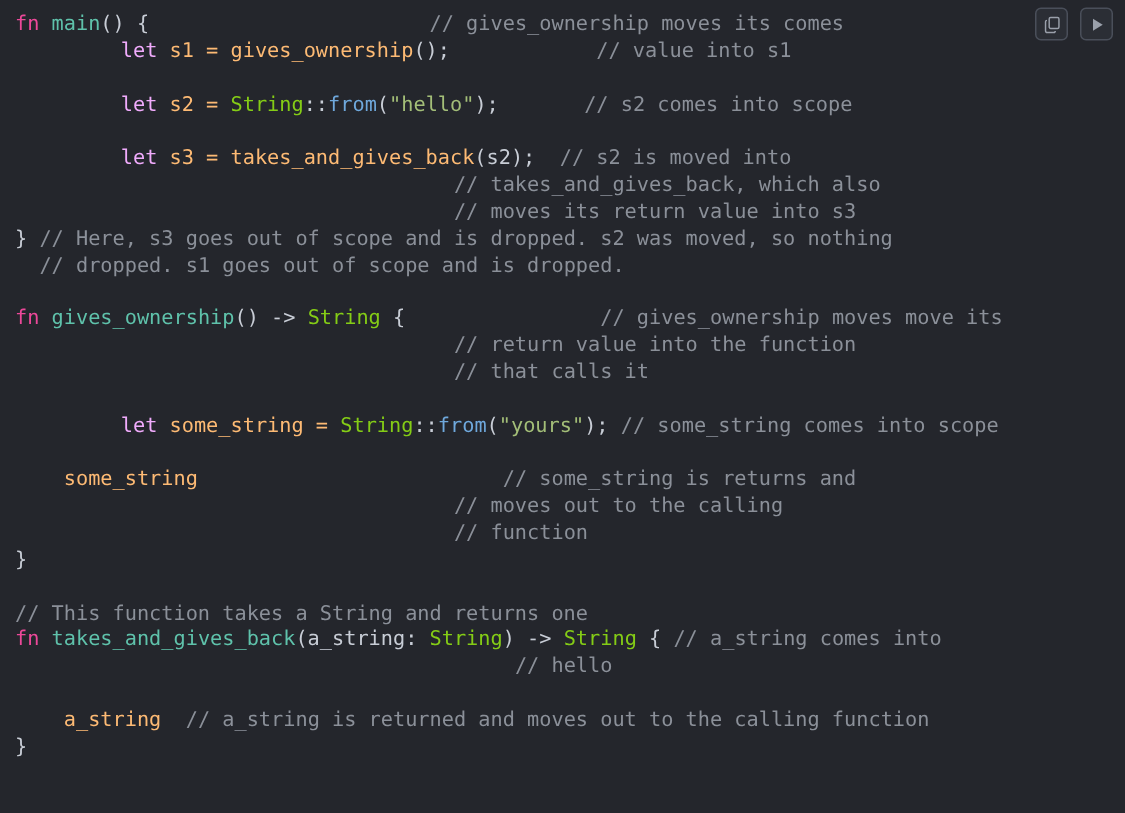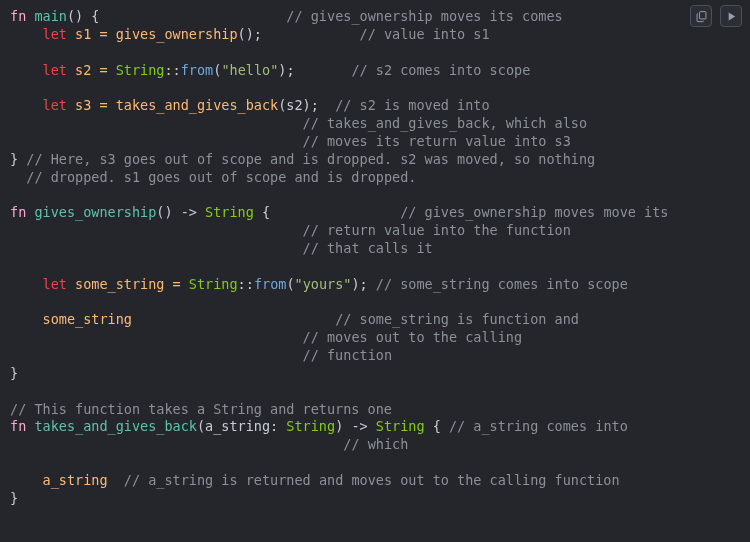--- a/index.html
+++ b/index.html
@@ -51,22 +51,22 @@
     font-family: "DejaVu Sans Mono", "Liberation Mono", monospace;
     font-size: 13.5px;
     line-height: 17.85px;
     color: #c8cdd6;
     white-space: pre;
     letter-spacing: 0px;
     tab-size: 4;
   }
 
   
-  .t-kw   { color: #ef4444; }  
-  .t-fnkw { color: #f9a8d4; }  
+  .t-kw   { color: #f0abfc; margin-left: 38px; }  
+  .t-fnkw { color: #ec4899; }  
   .t-fnname { color: #5fc2ab; } 
   .t-call { color: #fdba74; }  
   .t-type { color: #84cc16; }  
   .t-mac  { color: #6fa8dc; }  
   .t-str  { color: #a3be78; }  
   .t-cmt  { color: #8b9099; }  
   .t-pun  { color: #c8cdd6; }  
 </style>
 </head>
 <body>
@@ -101,25 +101,25 @@
 <span><span class="t-pun">                                    </span><span class="t-cmt">// moves its return value into s3</span></span>
 <span><span class="t-pun">} </span><span class="t-cmt">// Here, s3 goes out of scope and is dropped. s2 was moved, so nothing</span></span>
 <span><span class="t-pun">  </span><span class="t-cmt">// dropped. s1 goes out of scope and is dropped.</span></span>
 <span></span>
 <span><span class="t-fnkw">fn </span><span class="t-fnname">gives_ownership</span><span class="t-pun">() -&gt; </span><span class="t-type">String</span><span class="t-pun"> {</span><span class="t-pun">                </span><span class="t-cmt">// gives_ownership moves move its</span></span>
 <span><span class="t-pun">                                    </span><span class="t-cmt">// return value into the function</span></span>
 <span><span class="t-pun">                                    </span><span class="t-cmt">// that calls it</span></span>
 <span></span>
 <span><span class="t-pun">    </span><span class="t-kw">let </span><span class="t-call">some_string = </span><span class="t-type">String</span><span class="t-pun">::</span><span class="t-mac">from</span><span class="t-pun">(</span><span class="t-str">"yours"</span><span class="t-pun">); </span><span class="t-cmt">// some_string comes into scope</span></span>
 <span></span>
-<span><span class="t-pun">    </span><span class="t-call">some_string</span><span class="t-pun">                         </span><span class="t-cmt">// some_string is function and</span></span>
+<span><span class="t-pun">    </span><span class="t-call">some_string</span><span class="t-pun">                         </span><span class="t-cmt">// some_string is returns and</span></span>
 <span><span class="t-pun">                                    </span><span class="t-cmt">// moves out to the calling</span></span>
 <span><span class="t-pun">                                    </span><span class="t-cmt">// function</span></span>
 <span><span class="t-pun">}</span></span>
 <span></span>
 <span><span class="t-cmt">// This function takes a String and returns one</span></span>
 <span><span class="t-fnkw">fn </span><span class="t-fnname">takes_and_gives_back</span><span class="t-pun">(a_string: </span><span class="t-type">String</span><span class="t-pun">) -&gt; </span><span class="t-type">String</span><span class="t-pun"> { </span><span class="t-cmt">// a_string comes into</span></span>
-<span><span class="t-pun">                                         </span><span class="t-cmt">// which</span></span>
+<span><span class="t-pun">                                         </span><span class="t-cmt">// hello</span></span>
 <span></span>
 <span><span class="t-pun">    </span><span class="t-call">a_string</span><span class="t-pun">  </span><span class="t-cmt">// a_string is returned and moves out to the calling function</span></span>
 <span><span class="t-pun">}</span></span></pre>
 
 </div>
 
 </body></html>

